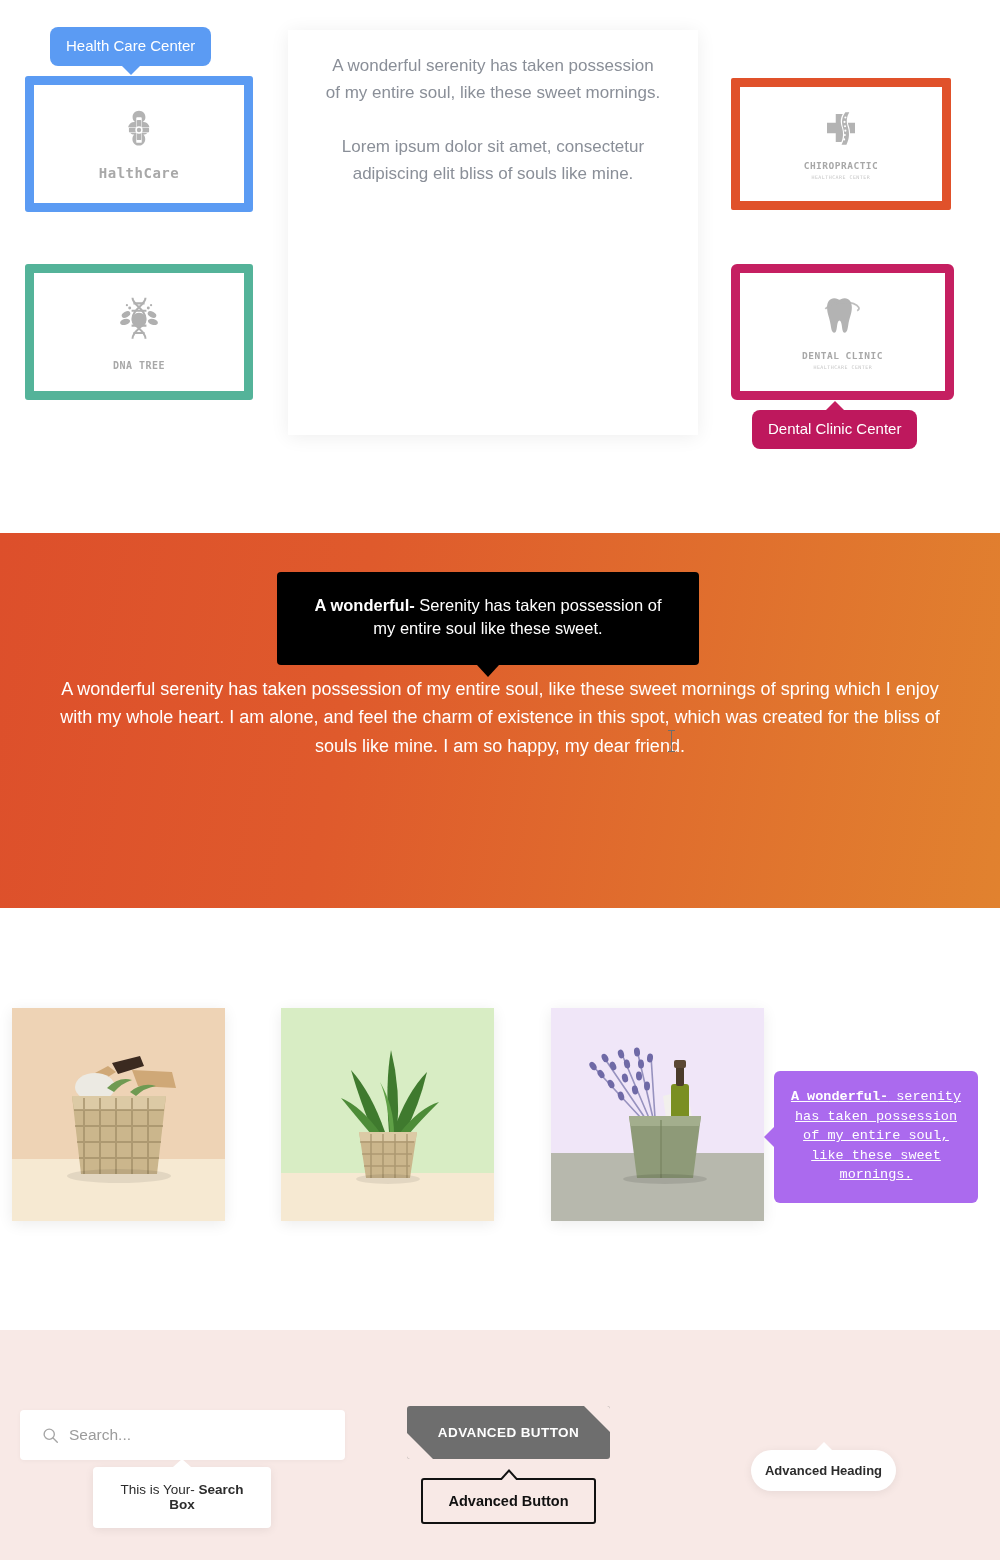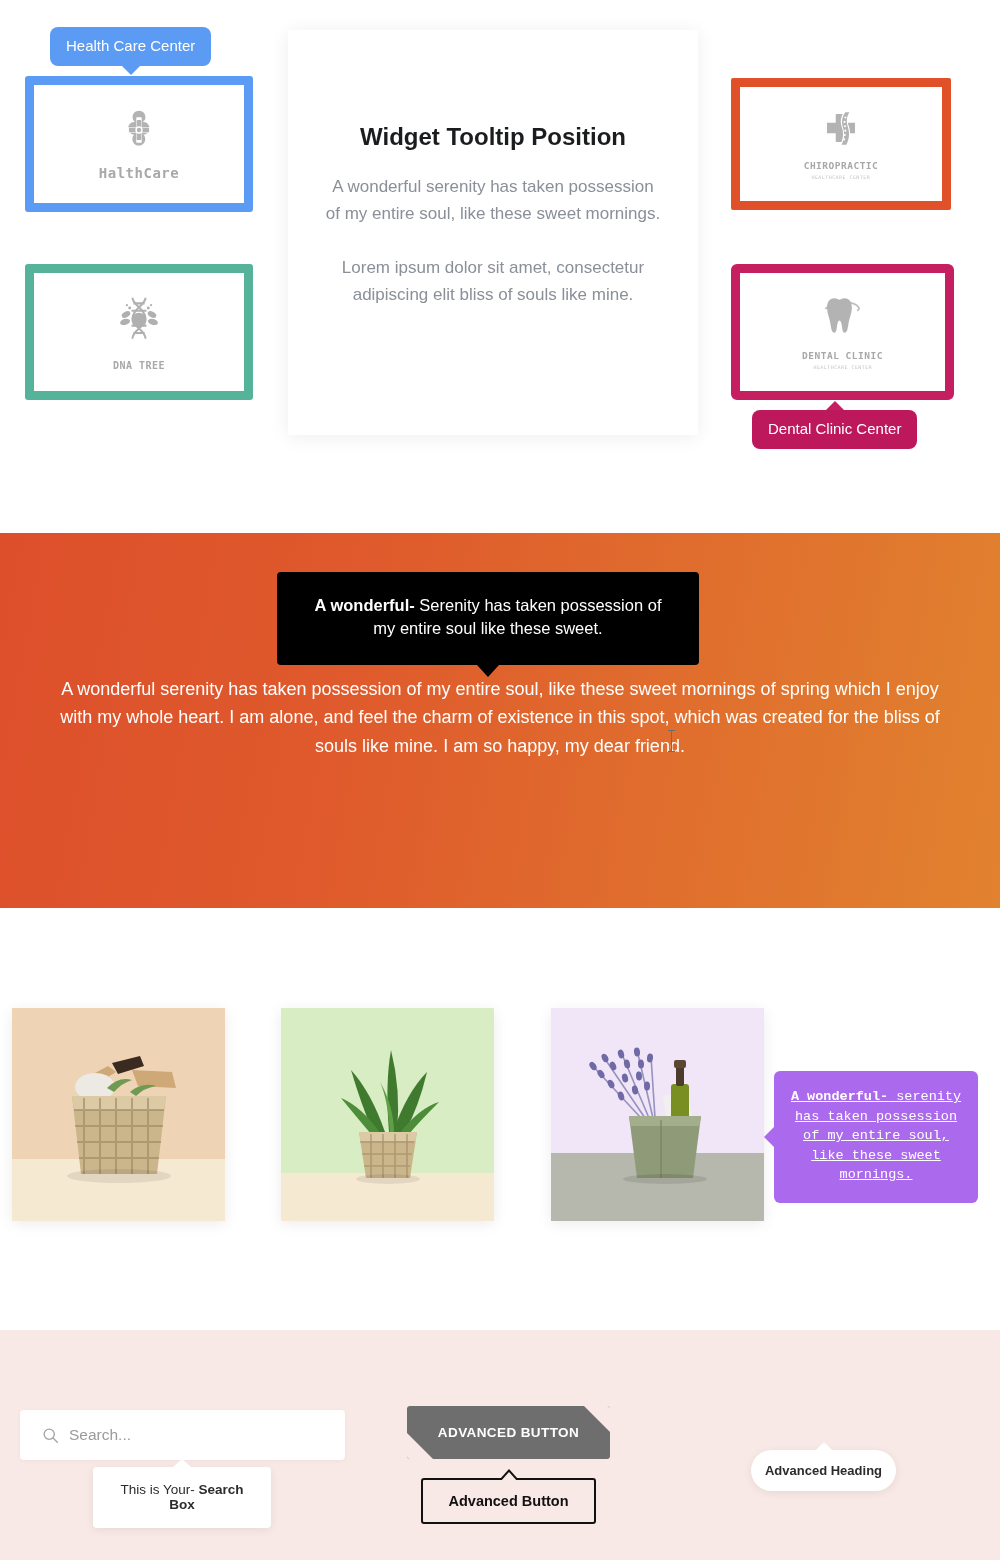--- a/index.html
+++ b/index.html
@@ -267,21 +267,20 @@
           </svg>
         </span>
         <span class="logo-word" style="font-size:9.5px;margin-top:7px">DENTAL CLINIC</span>
         <span class="logo-sub" style="font-size:6px;margin-top:3px">HEALTHCARE CENTER</span>
       </div>
     </div>
 
     <div class="tt" id="tt-dental">Dental Clinic Center</div>
 
     <div class="center-card">
-      <h2>Widget Tooltip Position</h2>
       <p>A wonderful serenity has taken possession of my entire soul, like these sweet mornings.</p>
       <p>Lorem ipsum dolor sit amet, consectetur adipiscing elit bliss of souls like mine.</p>
     </div>
   </div>
 
   <div class="sec-orange">
     <div class="black-tip">
       <b>A wonderful-</b><span> Serenity has taken possession of my entire soul like these sweet.</span>
     </div>
     <div class="orange-body">A wonderful serenity has taken possession of my entire soul, like these sweet mornings of spring which I enjoy with my whole heart. I am alone, and feel the charm of existence in this spot, which was created for the bliss of souls like mine. I am so happy, my dear friend.</div>

